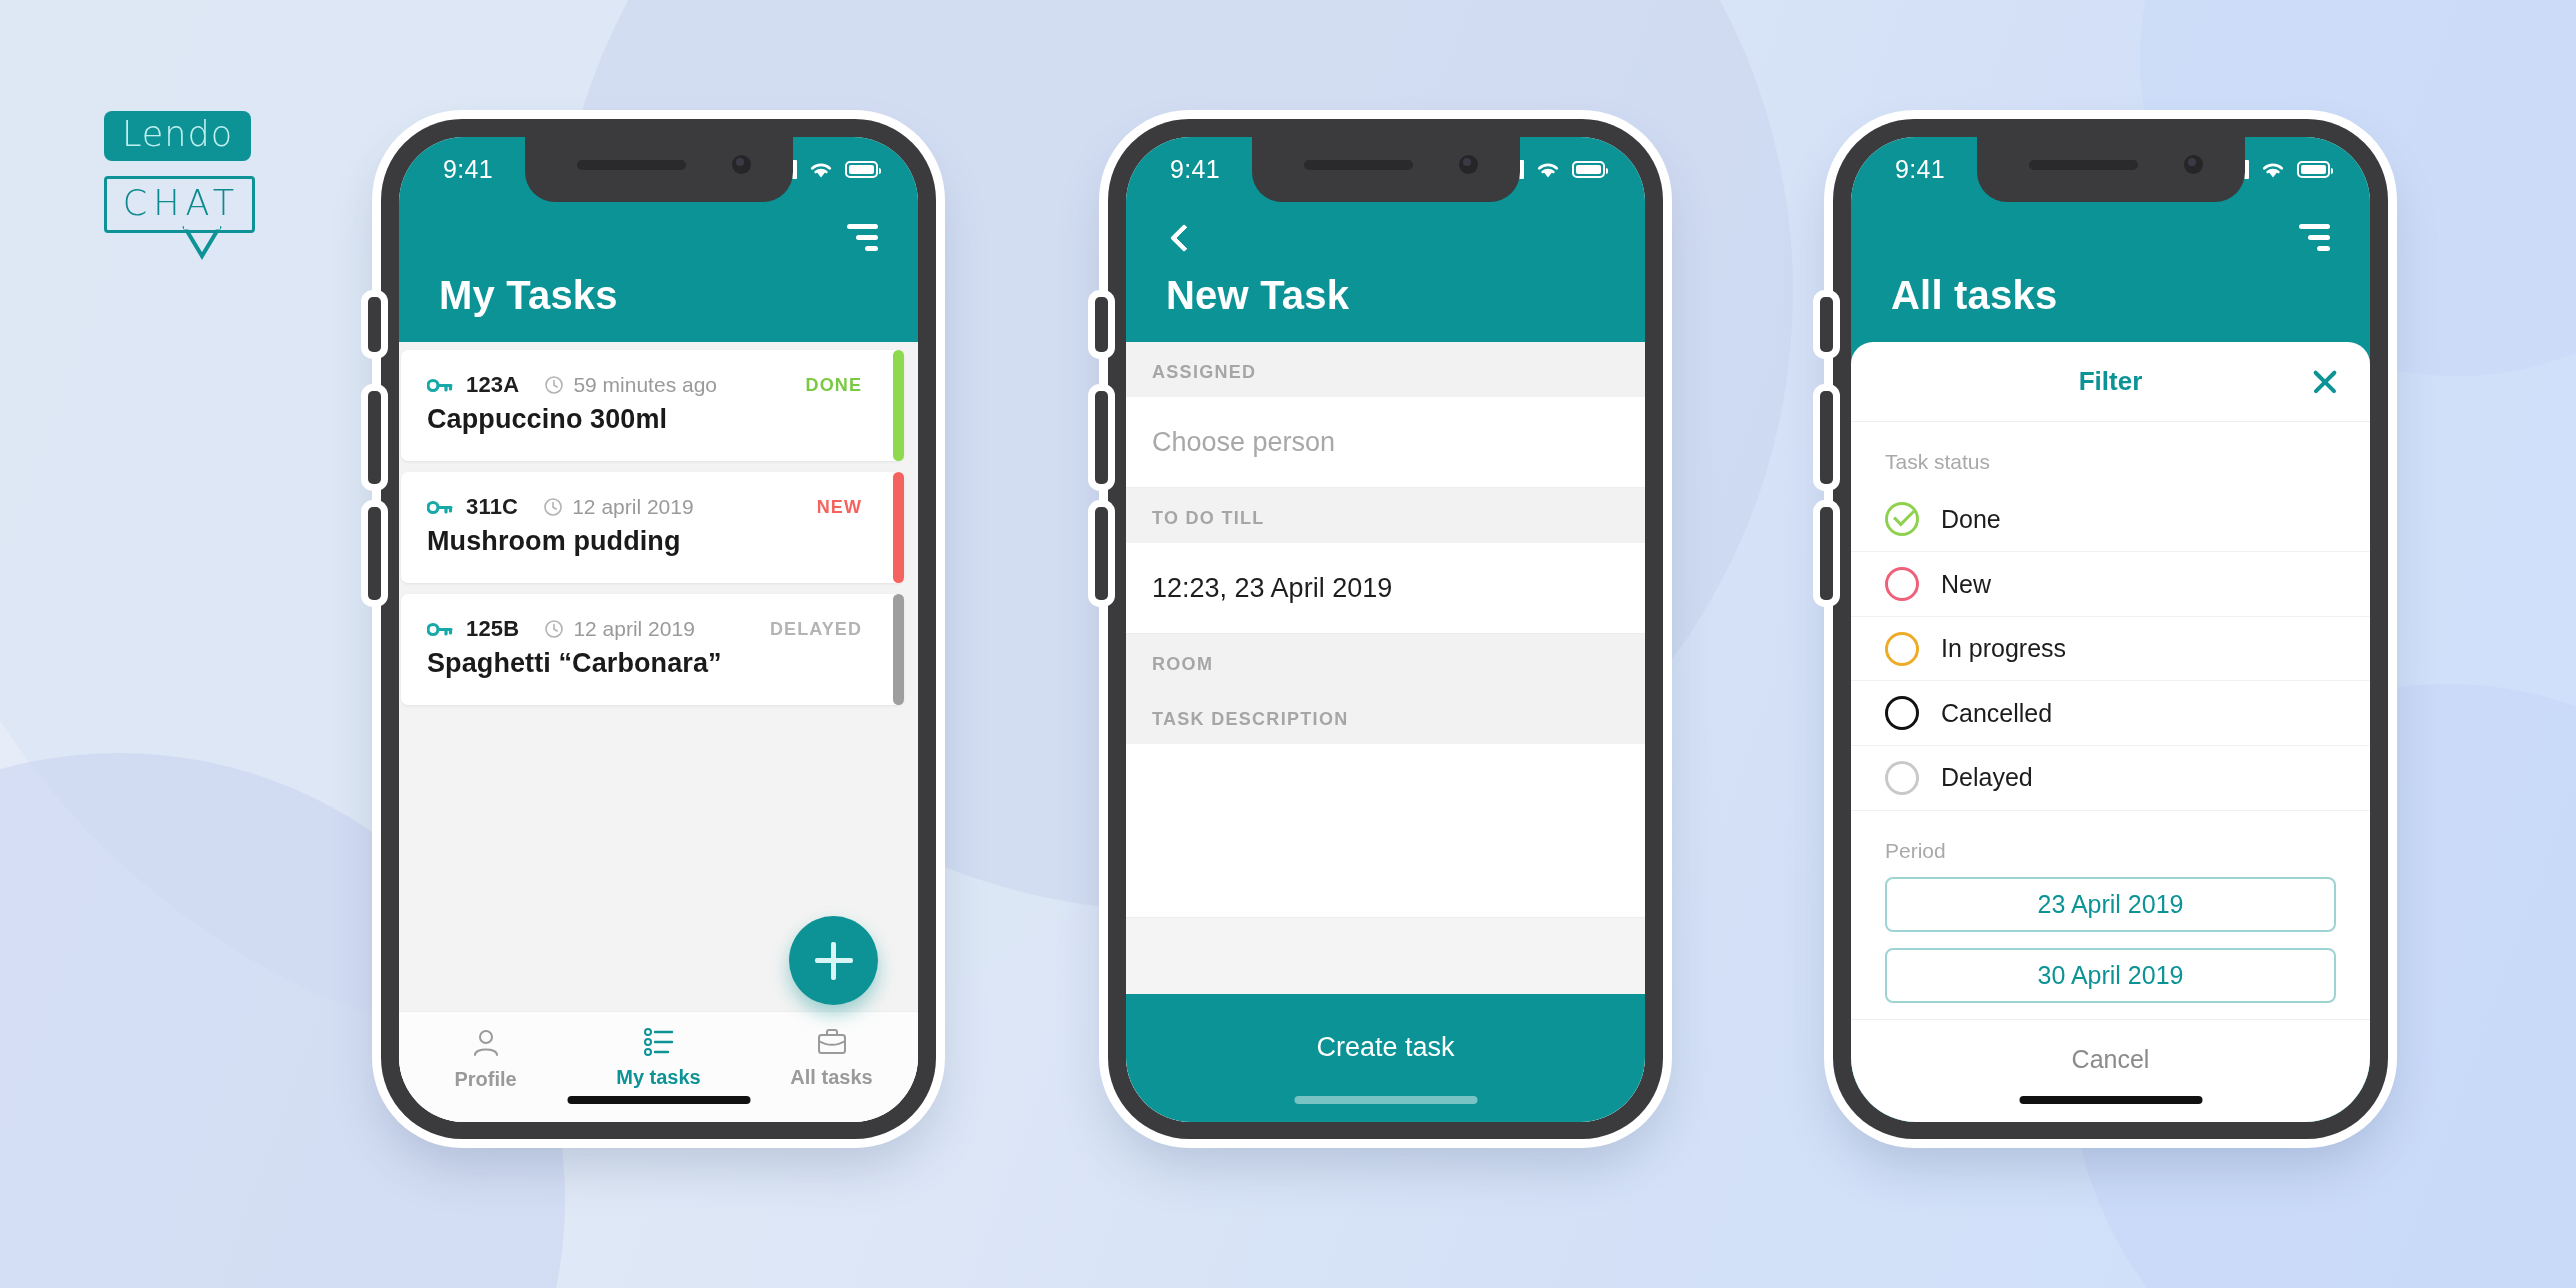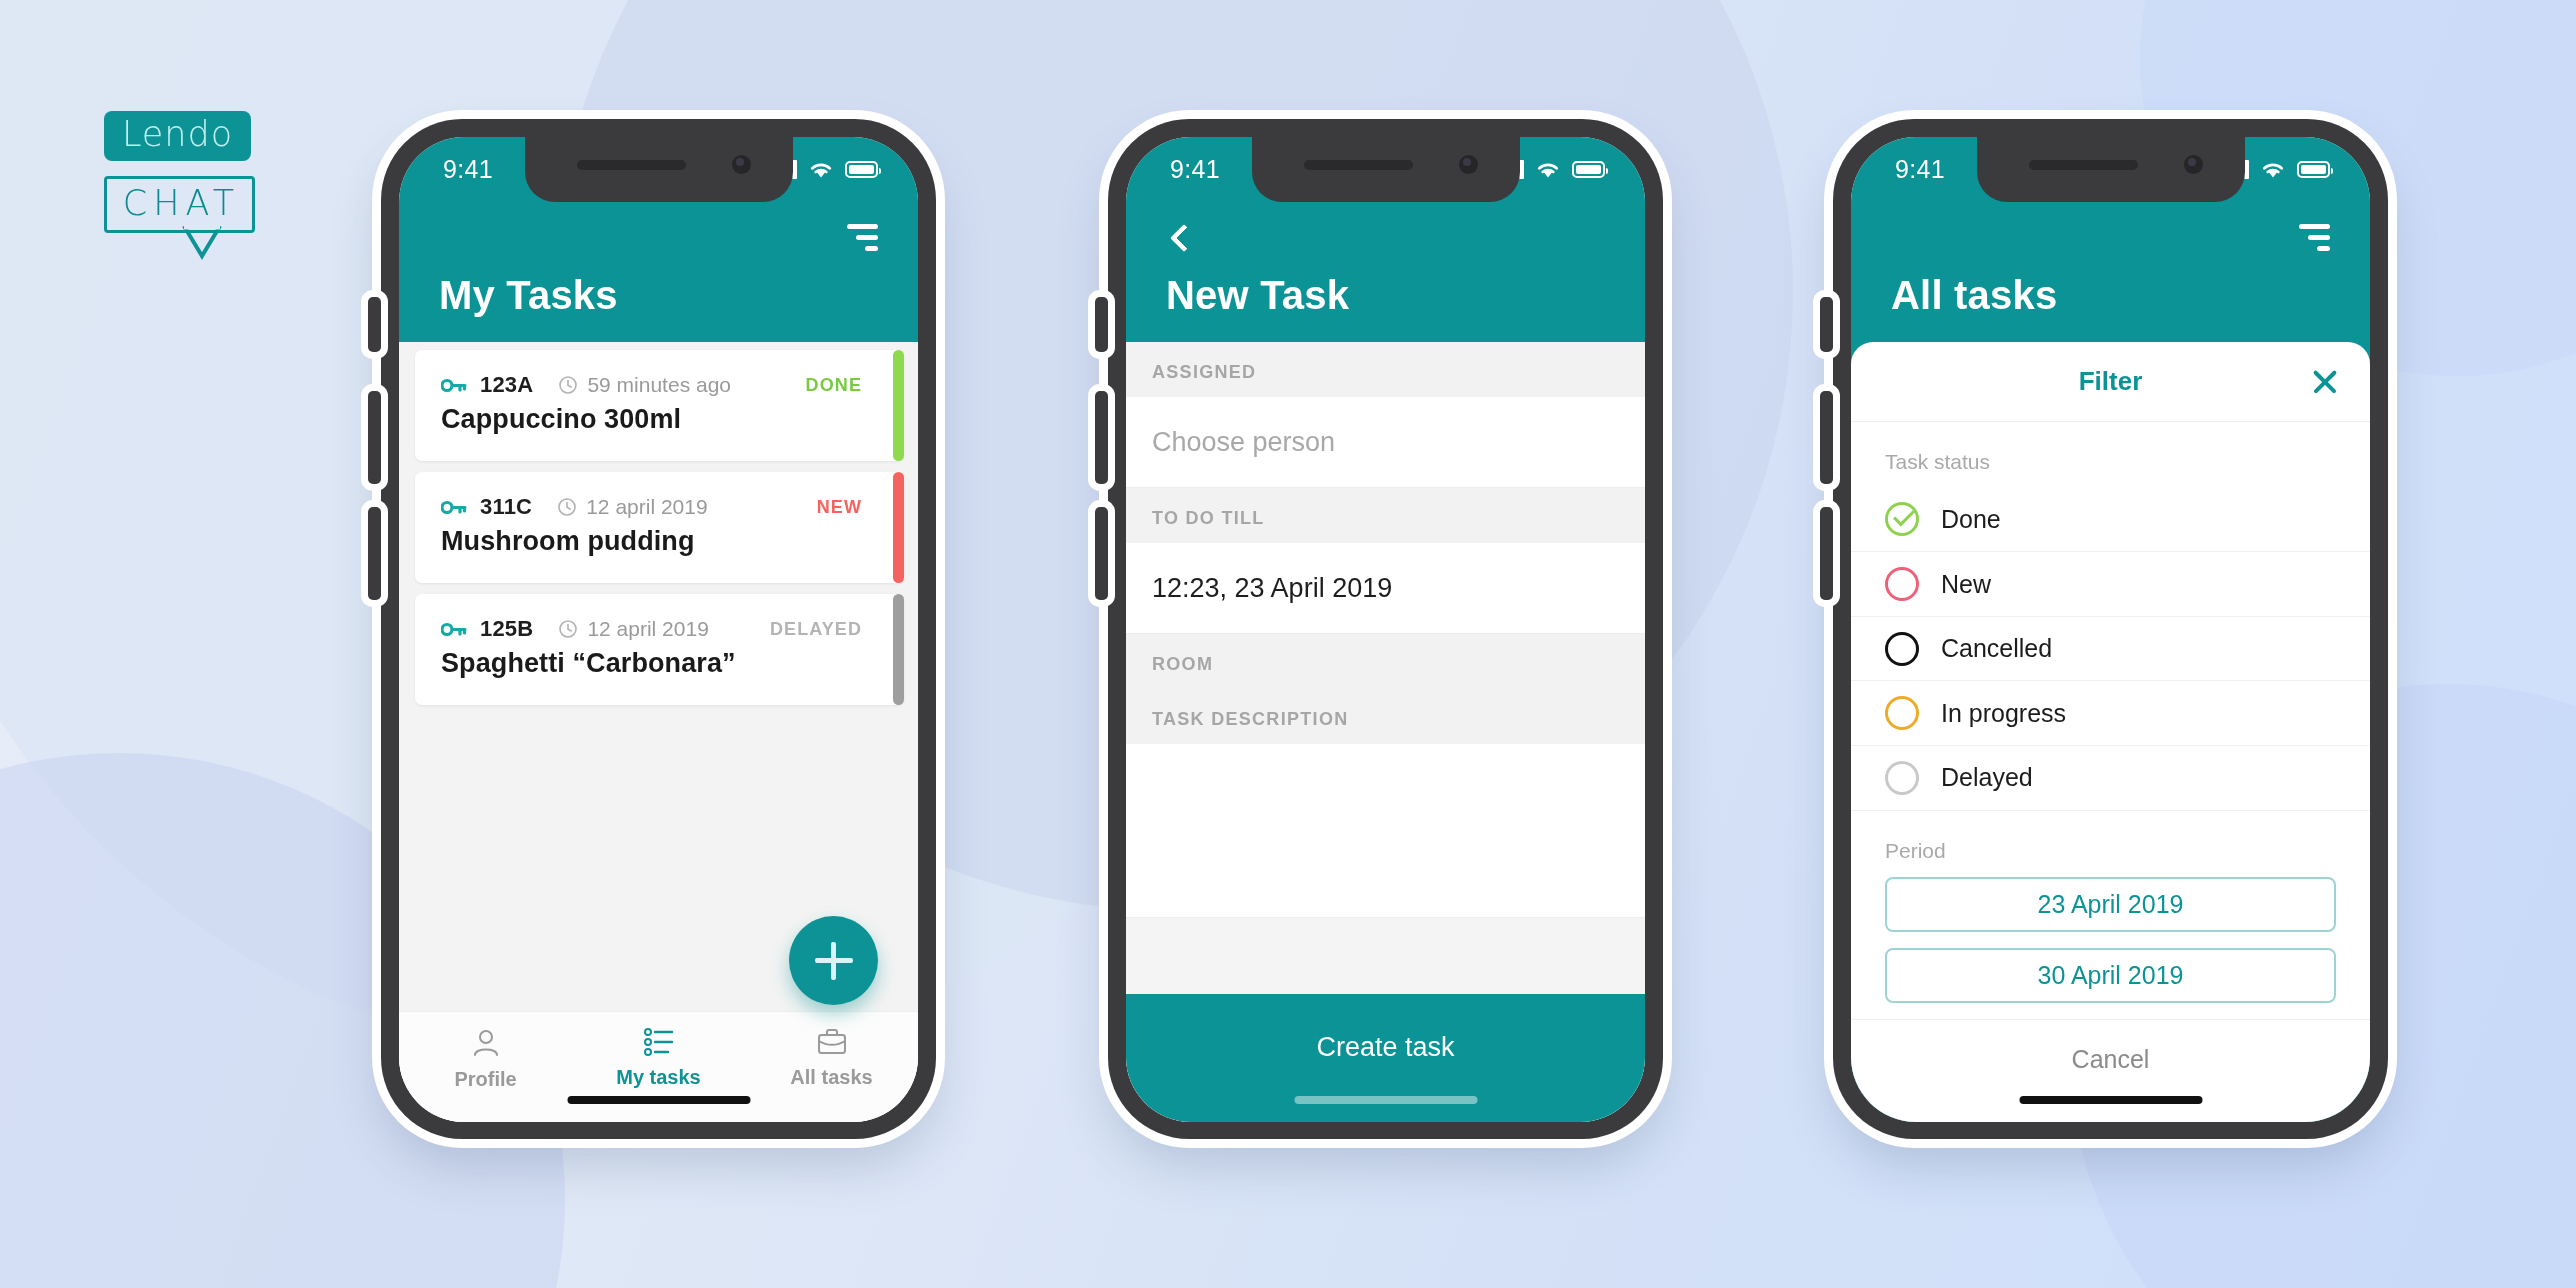--- a/index.html
+++ b/index.html
@@ -112,21 +112,21 @@
 
   .back-chevron { width: 20px; height: 20px; border-left: 5px solid #fff;
                   border-bottom: 5px solid #fff; transform: rotate(45deg);
                   margin-left: 8px; border-radius: 2px; }
 
   
   .body-1 { flex: 1; background: #f3f3f3; position: relative; display: flex;
             flex-direction: column; }
   .task-list { padding-top: 8px; }
   .task-card {
-    position: relative; background: #fff; margin: 0 14px 11px 16px;
+    position: relative; background: #fff; margin: 0 14px 11px 2px;
     border-radius: 7px; padding: 22px 26px 26px 26px;
     box-shadow: 0 1px 3px rgba(0,0,0,.07);
   }
   .task-card .edge { position: absolute; right: 0; top: 0; bottom: 0;
                      width: 11px; border-radius: 7px; }
   .task-meta { display: flex; align-items: center; gap: 13px; margin-bottom: 6px; }
   .key-icon { flex: 0 0 auto; }
   .task-code { font-size: 22px; font-weight: bold; color: #1e1e1e; letter-spacing:0.2px; }
   .task-time { display: flex; align-items: center; gap: 9px; margin-left: 12px;
                color: #9a9a9a; font-size: 21px; }
@@ -470,26 +470,26 @@
           <span class="ring" style="border-color:#8ed14f">
             <span class="check"></span>
           </span>
           <span class="label">Done</span>
         </div>
         <div class="status-row">
           <span class="ring" style="border-color:#f0607a"></span>
           <span class="label">New</span>
         </div>
         <div class="status-row">
+          <span class="ring" style="border-color:#edab28"></span>
+          <span class="label">In progress</span>
+        </div>
+        <div class="status-row">
           <span class="ring" style="border-color:#111111"></span>
           <span class="label">Cancelled</span>
-        </div>
-        <div class="status-row">
-          <span class="ring" style="border-color:#edab28"></span>
-          <span class="label">In progress</span>
         </div>
         <div class="status-row">
           <span class="ring" style="border-color:#c9c9c9"></span>
           <span class="label">Delayed</span>
         </div>
 
         <div class="section-label">Period</div>
         <div class="period-btn">
           <span>23 April 2019</span>
         </div>

